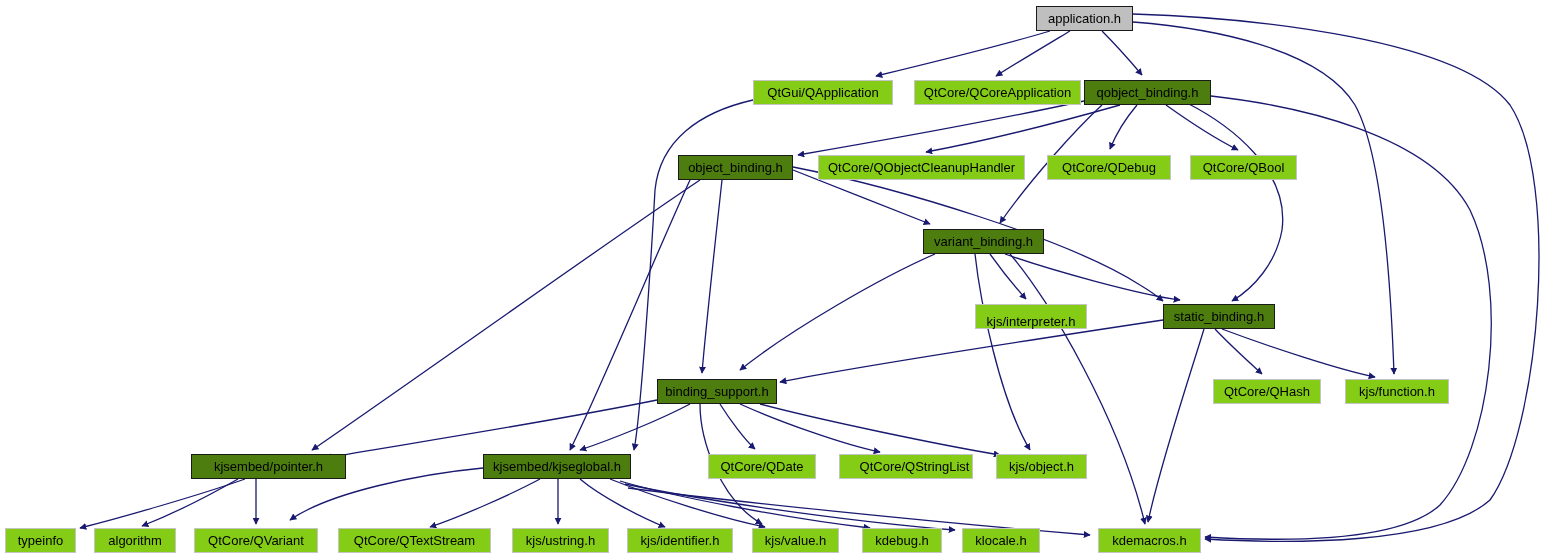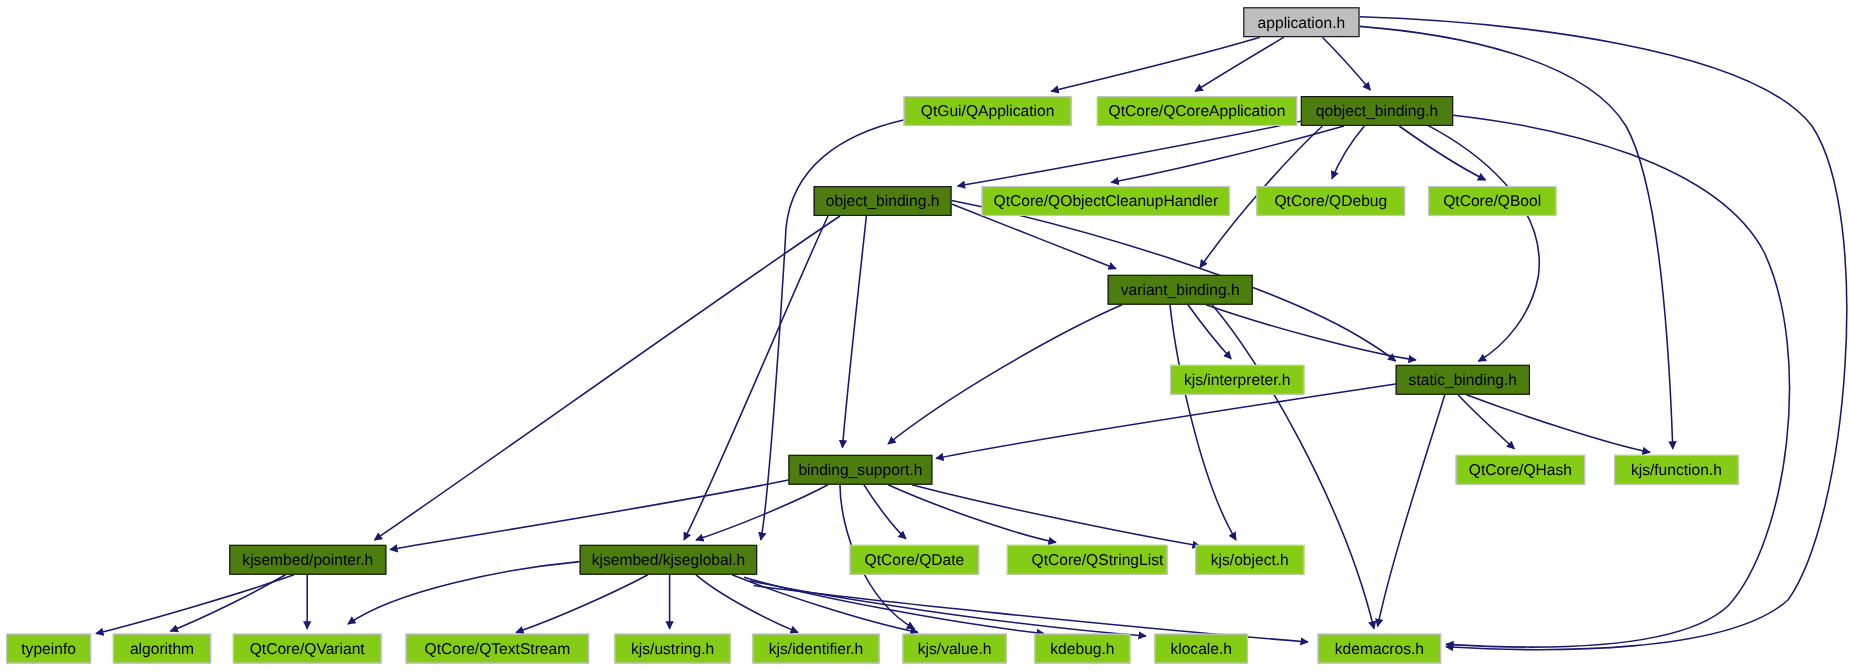--- a/index.html
+++ b/index.html
@@ -112,36 +112,36 @@
     </div>
     <div class="node " style="left: 1047px; top: 155px; width: 124px; height: 25px;">
       <span>QtCore/QDebug</span>
     </div>
     <div class="node " style="left: 1190px; top: 155px; width: 107px; height: 25px;">
       <span>QtCore/QBool</span>
     </div>
     <div class="node hdr" style="left: 923px; top: 229px; width: 121px; height: 25px;">
       <span>variant_binding.h</span>
     </div>
-    <div class="node " style="left: 975px; top: 304px; width: 112px; height: 25px;">
+    <div class="node " style="left: 975px; top: 304px; width: 112px; height: 25px; align-items: flex-end;">
       <span>kjs/interpreter.h</span>
     </div>
     <div class="node hdr" style="left: 1163px; top: 304px; width: 112px; height: 25px;">
       <span>static_binding.h</span>
     </div>
     <div class="node hdr" style="left: 657px; top: 379px; width: 120px; height: 25px;">
       <span>binding_support.h</span>
     </div>
     <div class="node " style="left: 1213px; top: 379px; width: 108px; height: 25px;">
       <span>QtCore/QHash</span>
     </div>
     <div class="node " style="left: 1345px; top: 379px; width: 104px; height: 25px;">
       <span>kjs/function.h</span>
     </div>
-    <div class="node hdr" style="left: 191px; top: 454px; width: 131px; height: 25px;">
+    <div class="node hdr" style="left: 191px; top: 454px; width: 155px; height: 25px;">
       <span>kjsembed/pointer.h</span>
     </div>
     <div class="node hdr" style="left: 483px; top: 454px; width: 148px; height: 25px;">
       <span>kjsembed/kjseglobal.h</span>
     </div>
     <div class="node " style="left: 708px; top: 454px; width: 108px; height: 25px;">
       <span>QtCore/QDate</span>
     </div>
     <div class="node " style="left: 839px; top: 454px; width: 134px; height: 25px; padding-left: 17px;">
       <span>QtCore/QStringList</span>

